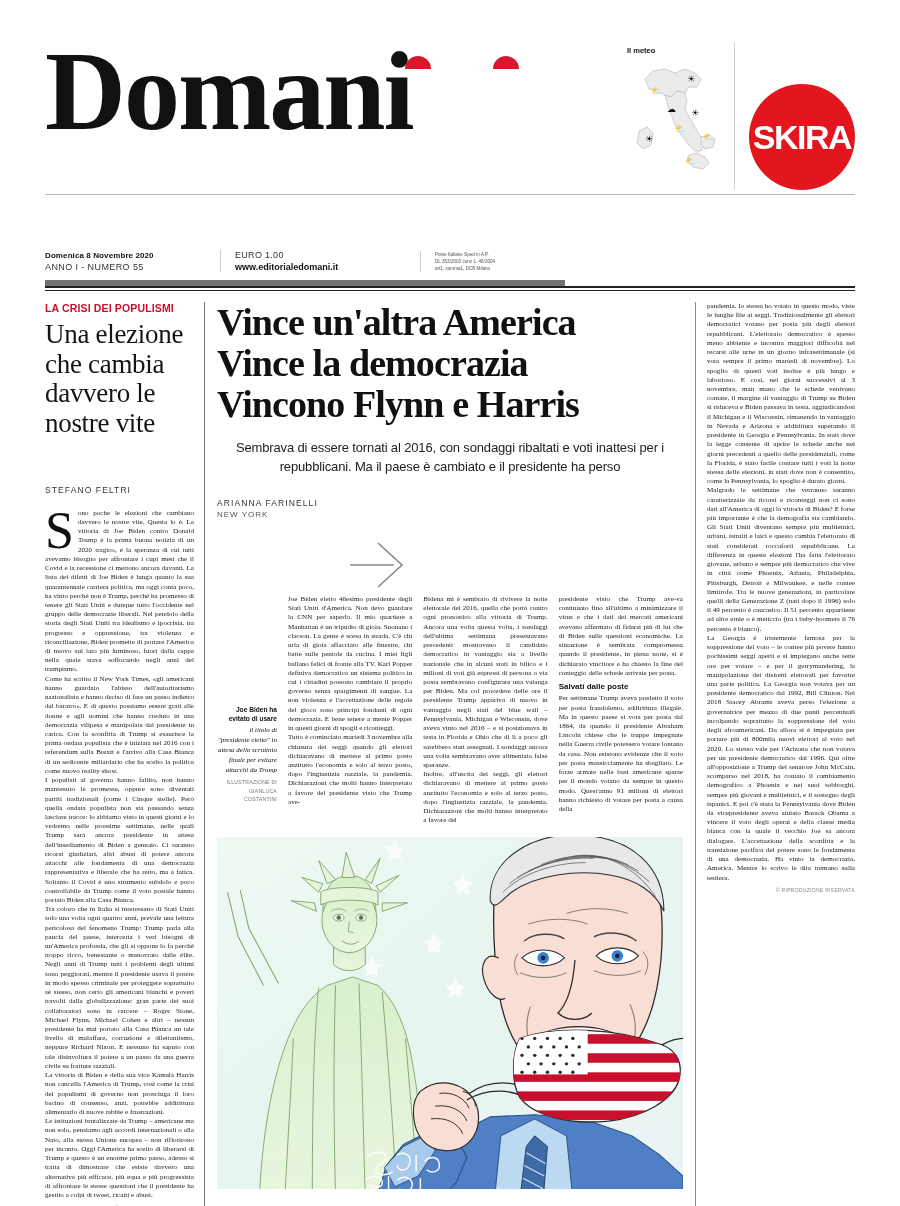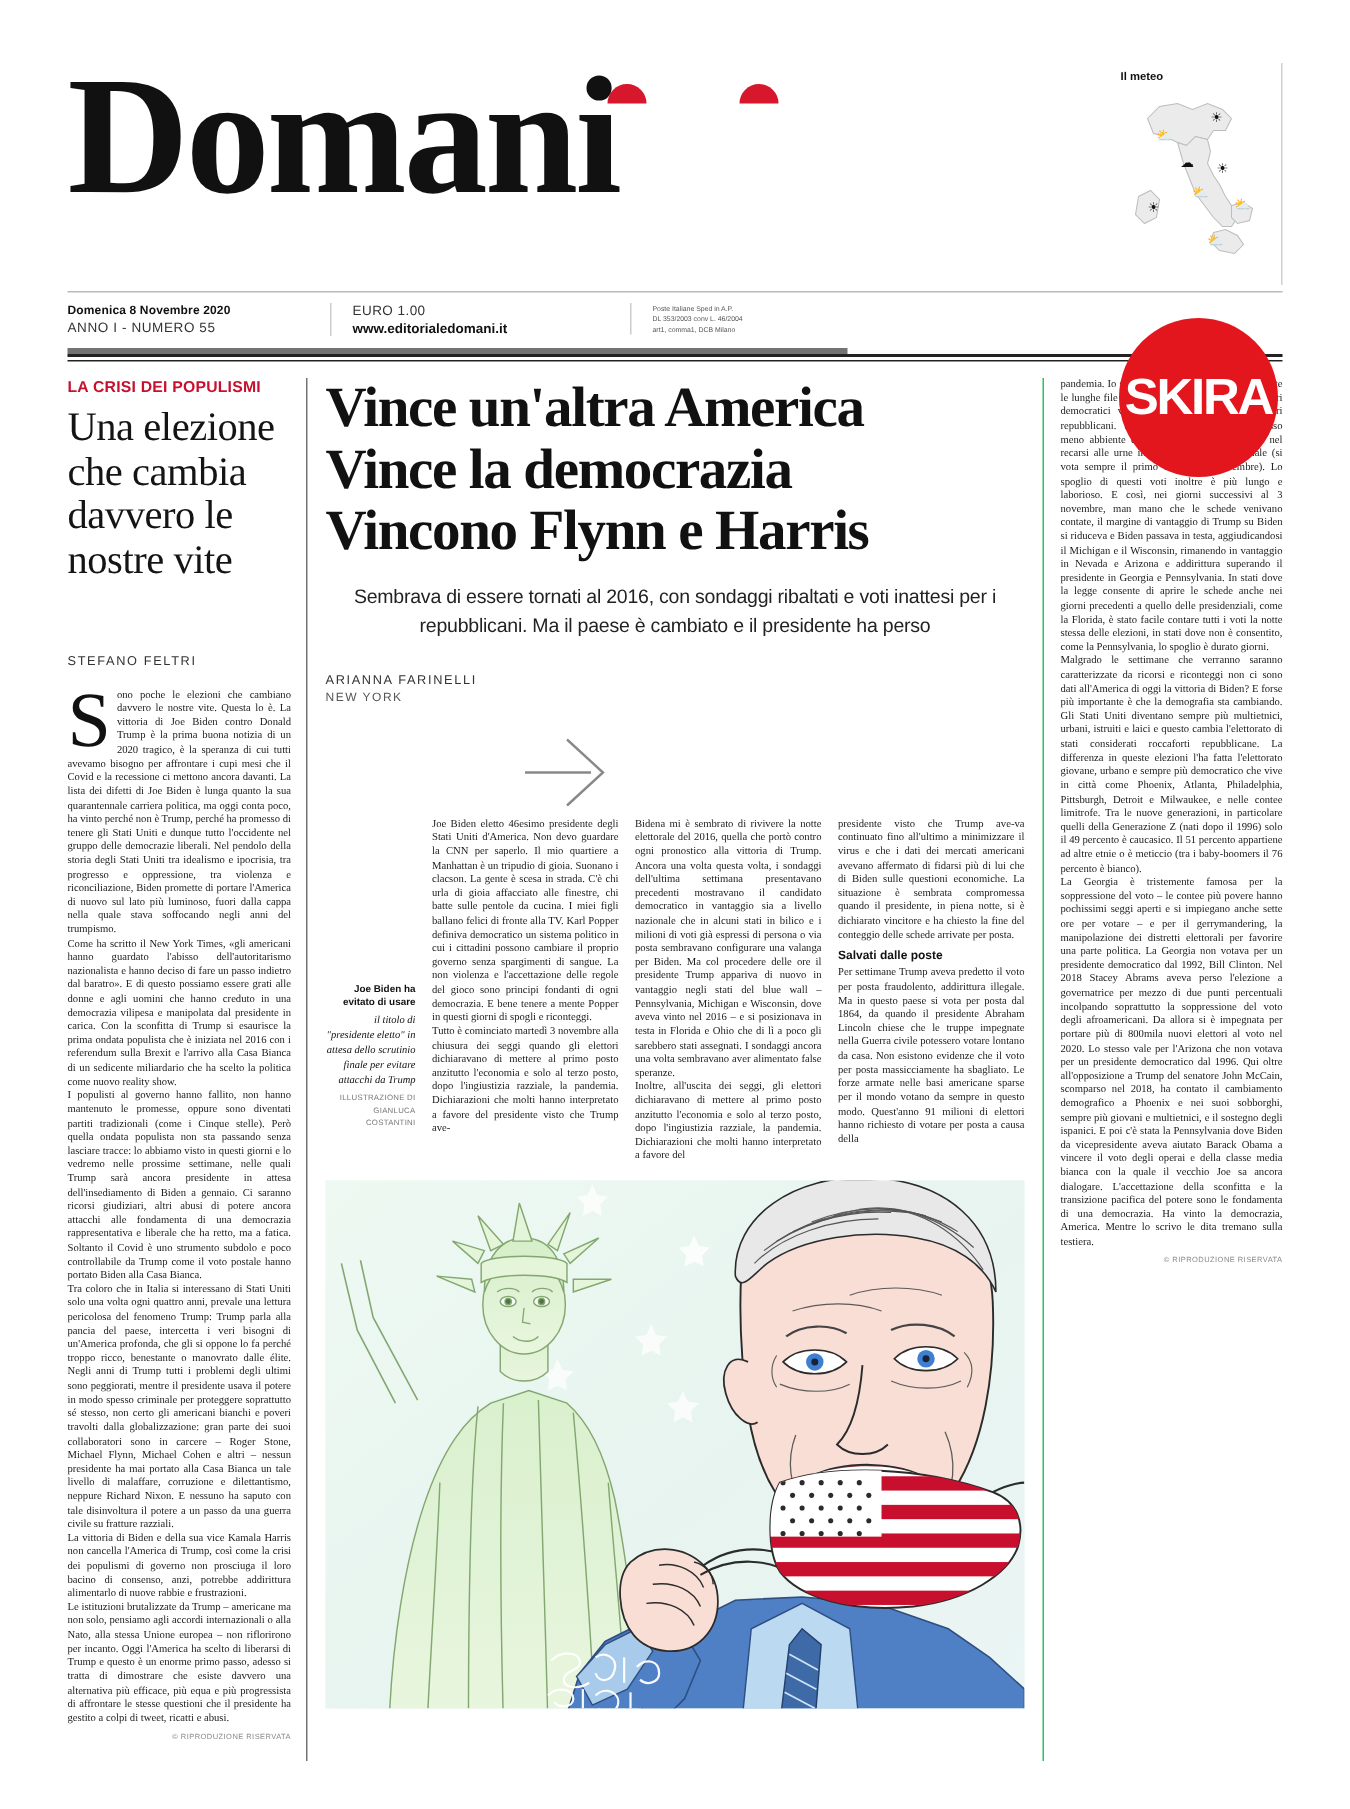--- a/index.html
+++ b/index.html
@@ -36,23 +36,22 @@
   }
   .logo-dot2 {
     position:absolute;
     width:26px; height:13px;
     background:#d6172c;
     border-radius:13px 13px 0 0;
     top:18px; left:448px;
   }
   .masthead-right {
     margin-left:auto;
-    display:flex; align-items:center; gap:14px;
+    display:flex; align-items:flex-end; gap:14px;
     padding-top:4px;
-    flex-direction:column;
   }
   .meteo-box {
     width:112px; height:148px;
     border-right:1px solid #d0d0d0;
     padding:4px 6px 0 4px;
     position:relative;
   }
   .meteo-title { font-family:"Liberation Sans", sans-serif; font-size:7.5px; font-weight:700; color:#111; margin-bottom:2px; }
   .italy-map { position:relative; width:100px; height:128px; }
   .italy-map svg { display:block; }
@@ -64,24 +63,25 @@
     margin-top:8px;
   }
   .skira span {
     font-family:"Liberation Sans", sans-serif;
     font-weight:700; font-size:34px; letter-spacing:-1.5px;
     color:#fff;
   }
 
   .rule-thick { border-top:1px solid #bbb; margin-top:4px; }
   .infobar {
-    display:flex; align-items:flex-start;
+    display:flex; align-items:flex-end;
     padding:7px 0 8px 0;
-    border-bottom:4px solid #737373;
+    border-bottom:6px solid #737373;
     max-width:520px;
+    margin-top:48px;
   }
   .infobar .col { font-family:"Liberation Sans", sans-serif; }
   .ib1 { width:175px; }
   .ib1 .l1 { font-size:8px; font-weight:700; color:#111; letter-spacing:.1px; }
   .ib1 .l2 { font-size:9px; color:#333; letter-spacing:.4px; margin-top:2px; }
   .ib2 { width:200px; border-left:1px solid #ccc; padding-left:14px; }
   .ib2 .l1 { font-size:9px; color:#333; letter-spacing:.3px; }
   .ib2 .l2 { font-size:9px; font-weight:700; color:#111; margin-top:2px; }
   .ib3 { border-left:1px solid #ccc; padding-left:14px; font-size:4.6px; line-height:1.55; color:#555; }
 

